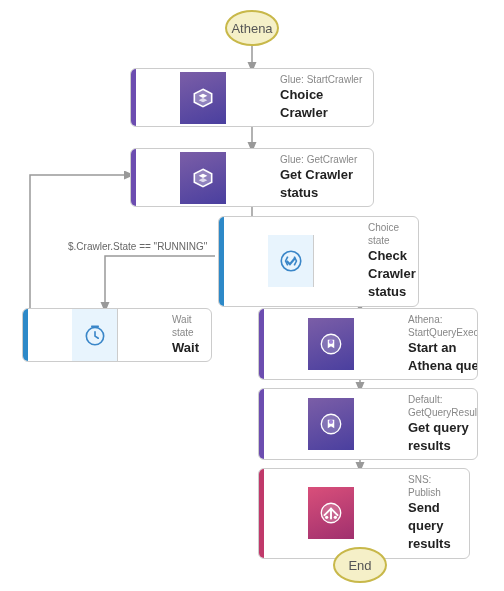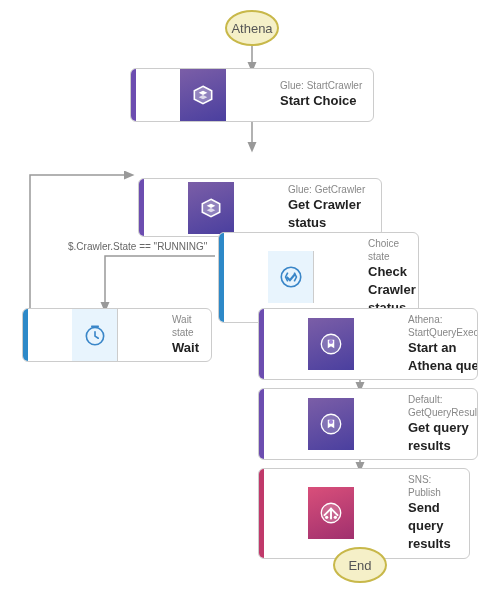--- a/index.html
+++ b/index.html
@@ -144,43 +144,43 @@
       <div class="card-side-bar purple"></div>
       <div class="card-icon-wrap purple-grad">
         <svg width="26" height="26" viewBox="0 0 24 24" fill="none">
           <path d="M12 4 L20 8 L20 16 L12 20 L4 16 L4 8 Z" fill="rgba(255,255,255,0.3)" stroke="white" stroke-width="1.5"></path>
           <path d="M8 10 L12 8 L16 10 L12 12 Z" fill="white"></path>
           <path d="M8 14 L12 12 L16 14 L12 16 Z" fill="rgba(255,255,255,0.7)"></path>
         </svg>
       </div>
       <div class="card-text">
         <div class="card-label">Glue: StartCrawler</div>
-        <div class="card-title">Start Choice</div>
-      </div>
-    </div>
-  </div>
-
-  <div class="node" style="left:138px; top:148px; width:244px;margin-top:30px;">
+        <div class="card-title">Choice Crawler</div>
+      </div>
+    </div>
+  </div>
+
+  <div class="node" style="left:130px; top:148px; width:244px;">
     <div class="card" style="width:100%;">
       <div class="card-side-bar purple"></div>
       <div class="card-icon-wrap purple-grad">
         <svg width="26" height="26" viewBox="0 0 24 24" fill="none">
           <path d="M12 4 L20 8 L20 16 L12 20 L4 16 L4 8 Z" fill="rgba(255,255,255,0.3)" stroke="white" stroke-width="1.5"></path>
           <path d="M8 10 L12 8 L16 10 L12 12 Z" fill="white"></path>
           <path d="M8 14 L12 12 L16 14 L12 16 Z" fill="rgba(255,255,255,0.7)"></path>
         </svg>
       </div>
       <div class="card-text">
         <div class="card-label">Glue: GetCrawler</div>
         <div class="card-title">Get Crawler status</div>
       </div>
     </div>
   </div>
 
-  <div class="node" style="left:175px; top:232px; width:244px;padding-left:43px;">
+  <div class="node" style="left:175px; top:216px; width:244px;padding-left:43px;">
     <div class="card" style="width:100%;">
       <div class="card-side-bar blue"></div>
       <div class="card-icon-wrap blue-light">
         <svg width="26" height="26" viewBox="0 0 24 24" fill="none">
           <circle cx="12" cy="12" r="9" stroke="#3a86c8" stroke-width="1.5" fill="#e8f4fd"></circle>
           <path d="M8 12 L11 15 L16 9" stroke="#3a86c8" stroke-width="2" fill="none"></path>
           <path d="M15 8 L17 12 L15 16" stroke="#3a86c8" stroke-width="1.5" fill="none"></path>
           <path d="M9 8 L7 12 L9 16" stroke="#3a86c8" stroke-width="1.5" fill="none"></path>
         </svg>
       </div>

